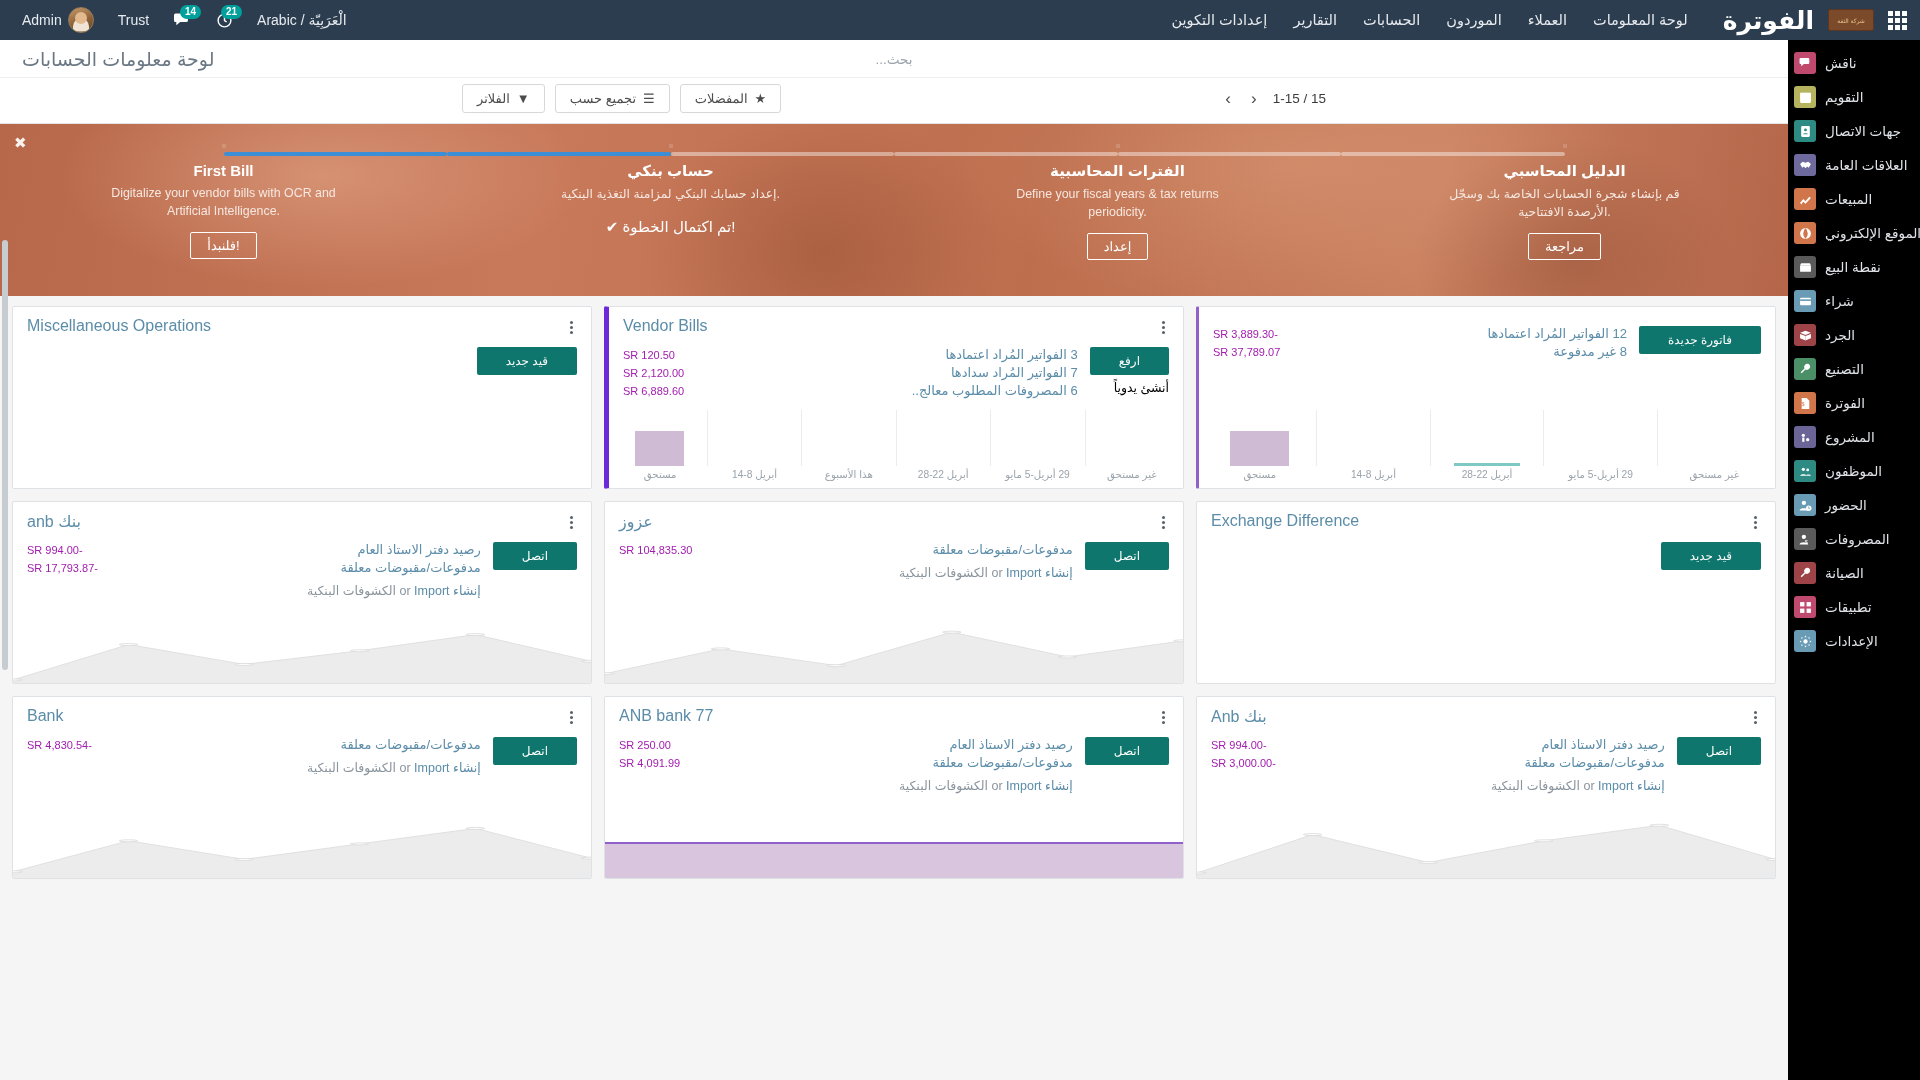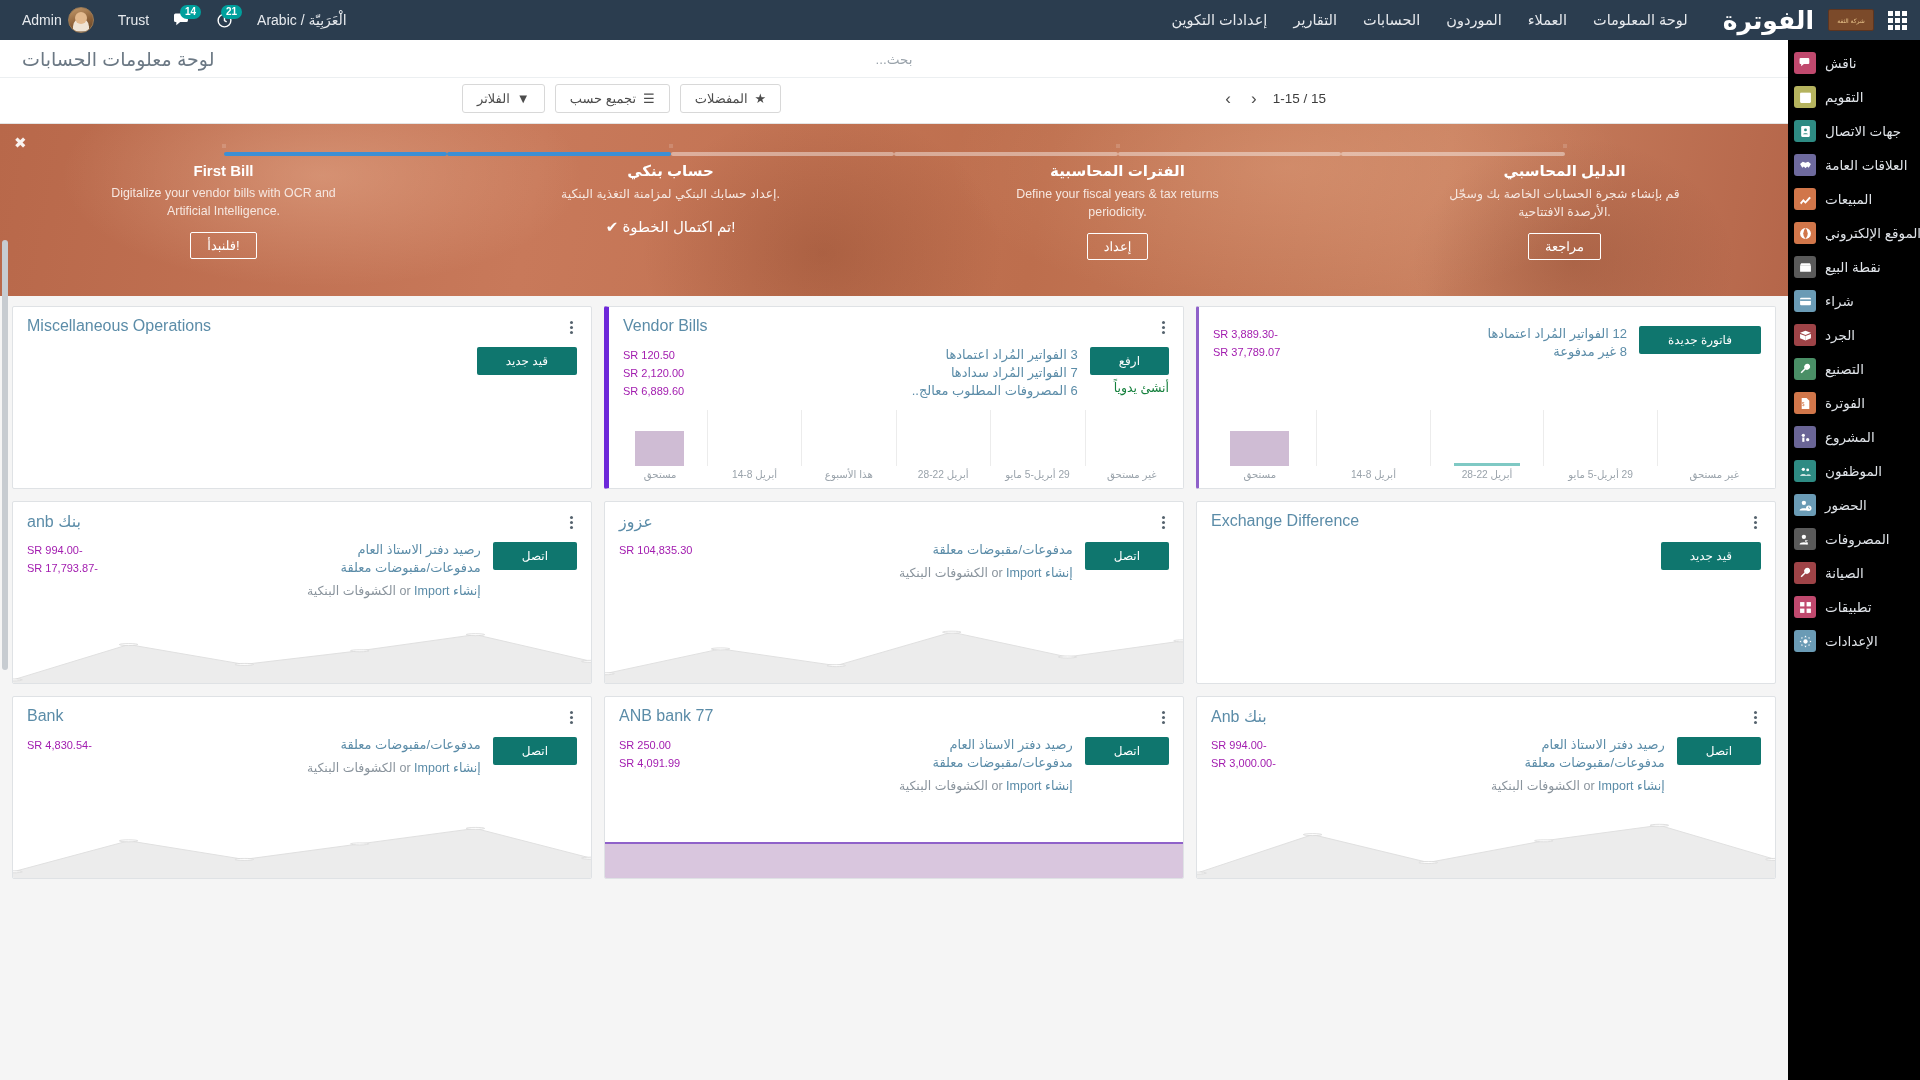--- a/index.html
+++ b/index.html
@@ -160,21 +160,21 @@
   .card-title { font-size: 16px; color: #5b8ca8; font-weight: 400; cursor: pointer; }
   .card-title.ltr { direction: ltr; }
   .kebab { color: #5c6b78; font-size: 13px; letter-spacing: 0; line-height: .8; cursor: pointer; padding: 2px 4px; }
   .kebab i { display: block; width: 3px; height: 3px; background: #56636e; border-radius: 50%; margin: 2px 0; }
   .card-body { display: flex; justify-content: space-between; margin-top: 9px; gap: 12px; }
   .left-col { display: flex; flex-direction: column; align-items: flex-start; gap: 5px; }
   .btn-primary {
     background: #0f766e; color: #fff; border: none; font-size: 12px;
     padding: 7px 29px; cursor: pointer; border-radius: 2px; white-space: nowrap;
   }
-  .sub-link { color: #15803d; font-size: 12.5px; cursor: pointer; }
+  .sub-link { color: #000000; font-size: 12.5px; cursor: pointer; }
   .stat-rows { display: flex; flex-direction: column; gap: 3px; flex: 1; }
   .stat-row { display: flex; justify-content: space-between; gap: 14px; align-items: baseline; }
   .stat-row .lnk { color: #5b8ca8; font-size: 13px; cursor: pointer; white-space: nowrap; }
   .stat-row .amt { color: #a21caf; font-size: 11px; direction: ltr; white-space: nowrap; }
   .hint { color: #8a949d; font-size: 12.5px; margin-top: 5px; }
   .mixed { direction: rtl; }
   .mixed .en { color: #5b8ca8; }
 
   
   .minichart { position: absolute; left: 0; right: 0; bottom: 0; height: 78px; }

